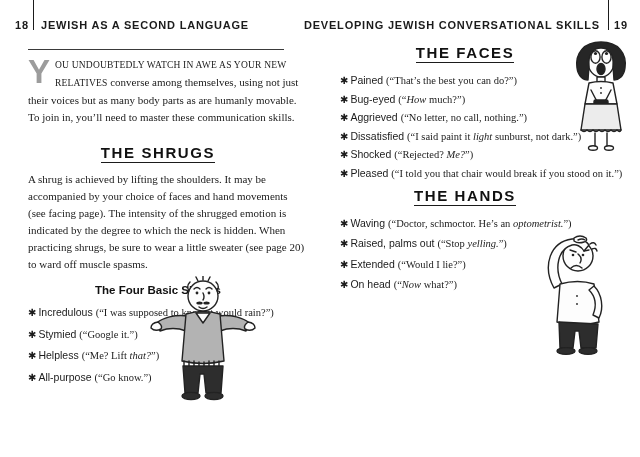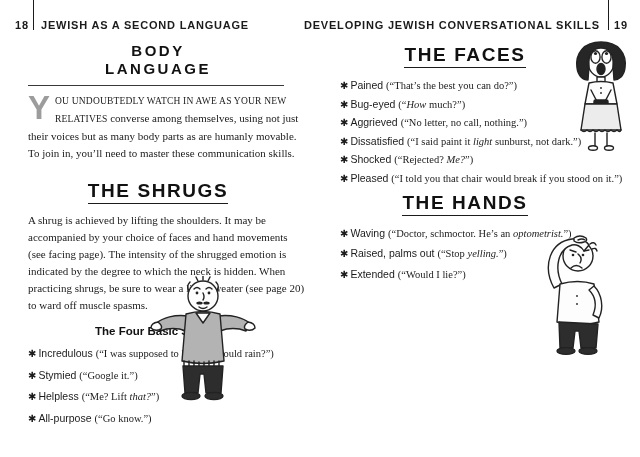--- a/index.html
+++ b/index.html
@@ -22,21 +22,21 @@
   .title-rule{width:256px;height:1px;background:#3a3a3a;}
   
   .intro{width:278px;font-size:11px;line-height:17px;text-align:left;}
   .dropcap{
     float:left;font-family:"Liberation Sans",sans-serif;font-weight:800;
     font-size:33px;line-height:28px;color:#9c9c9c;margin:2px 5px 0 0;
   }
   .caps-line{font-size:9.5px;letter-spacing:.2px;}
   
   .sec-head{text-align:center;font-family:"Liberation Sans",sans-serif;
-    font-weight:800;font-size:19px;letter-spacing:1.6px;color:#111;}
+    font-weight:800;font-size:15px;letter-spacing:1.6px;color:#111;}
   .sec-head span{display:inline-block;border-bottom:1.5px solid #1b1b1b;padding-bottom:1px;}
   .body-par{width:278px;font-size:11px;line-height:17px;}
   .sub-head{width:260px;text-align:center;font-family:"Liberation Sans",sans-serif;
     font-weight:700;font-size:11.5px;color:#111;}
   
   .item{white-space:nowrap;font-size:10.5px;line-height:13px;}
   .list-left .item{margin-bottom:8.5px;}
   .list-faces .item{margin-bottom:5.5px;}
   .list-hands .item{margin-bottom:7.5px;}
   .bullet{font-family:"DejaVu Sans",sans-serif;font-size:10px;font-weight:700;margin-right:2px;}
@@ -50,24 +50,20 @@
 <body>
 
 <div class="abs head-rule" style="left:33px;"></div>
 <div class="abs head-rule" style="left:608px;"></div>
 <div class="abs runhead" style="left:15px;top:19px;">18</div>
 <div class="abs runhead" style="left:41px;top:19px;">JEWISH AS A SECOND LANGUAGE</div>
 <div class="abs runhead" style="right:40px;top:19px;">DEVELOPING JEWISH CONVERSATIONAL SKILLS</div>
 <div class="abs runhead" style="left:614px;top:19px;">19</div>
 
 <div class="abs" style="left:28px;top:42px;">
-  <div class="chapter-title">
-    <div>BODY</div>
-    <div>LANGUAGE</div>
-  </div>
   <div class="title-rule" style="margin-top:7px;"></div>
 
   <div class="intro" style="margin-top:6px;">
     <span class="dropcap">Y</span><span class="caps-line">OU UNDOUBTEDLY WATCH IN AWE AS YOUR NEW RELATIVES</span><span> converse among themselves, using not just their voices but as many body parts as are humanly movable. To join in, you’ll need to master these communication skills.</span>
   </div>
 
   <div class="sec-head" style="width:260px;margin-top:18px;">
     <span>THE SHRUGS</span>
   </div>
 
@@ -163,20 +159,23 @@
       </div>
 
       <div class="item">
         <span class="bullet">✱</span><b class="lbl">Raised, palms out</b><span class="qt"><span>(“Stop </span><i>yelling.</i><span>”)</span></span>
       </div>
 
       <div class="item">
         <span class="bullet">✱</span><b class="lbl">Extended</b><span class="qt"><span>(“Would I lie?”)</span></span>
       </div>
 
+      <div class="item">
+        <span class="bullet">✱</span><b class="lbl">On head</b><span class="qt"><span>(“</span><i>Now</i><span> what?”)</span></span>
+      </div>
 
     </div>
 </div>
 
 <svg class="abs" style="left:564px;top:40px;" width="74" height="114" viewBox="0 0 74 114">
 
   <ellipse class="ink" cx="37" cy="22" rx="13" ry="15" fill="#fdfdfd"></ellipse>
 
   <path class="ink" d="M37 2 C20 2 11 13 13 28 C14 36 19 40 24 40 L25 26 C24 14 29 8 37 8 C45 8 50 14 49 26 L50 40 C55 40 60 36 61 28 C63 13 54 2 37 2 Z" fill="#262626"></path>
 

